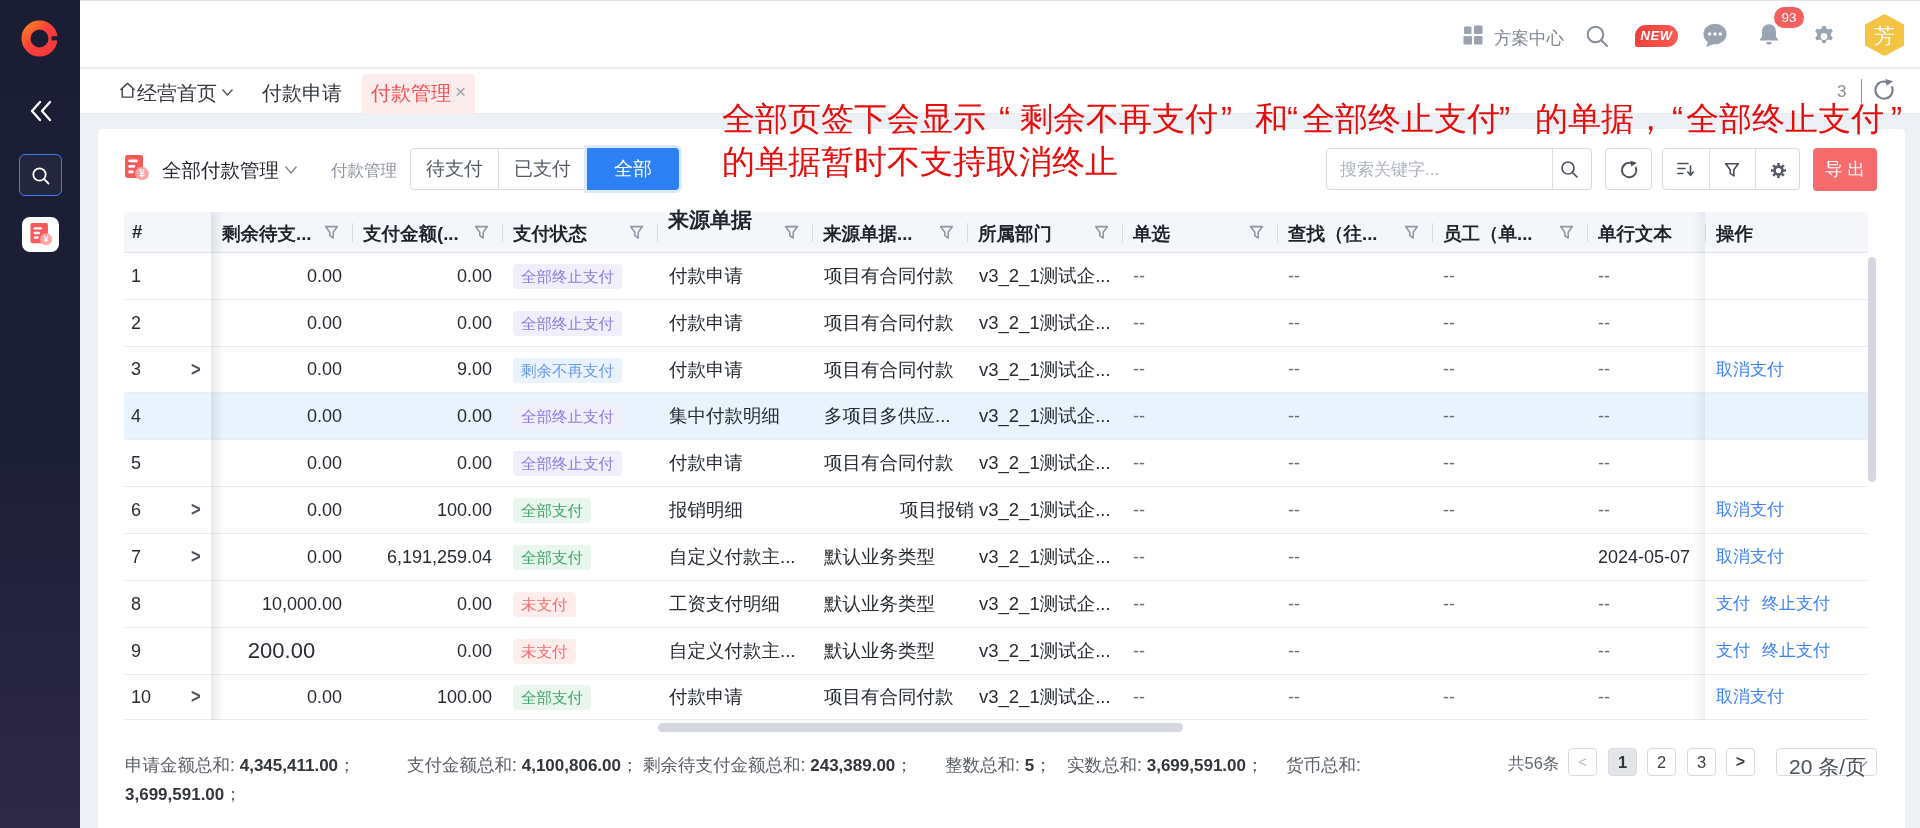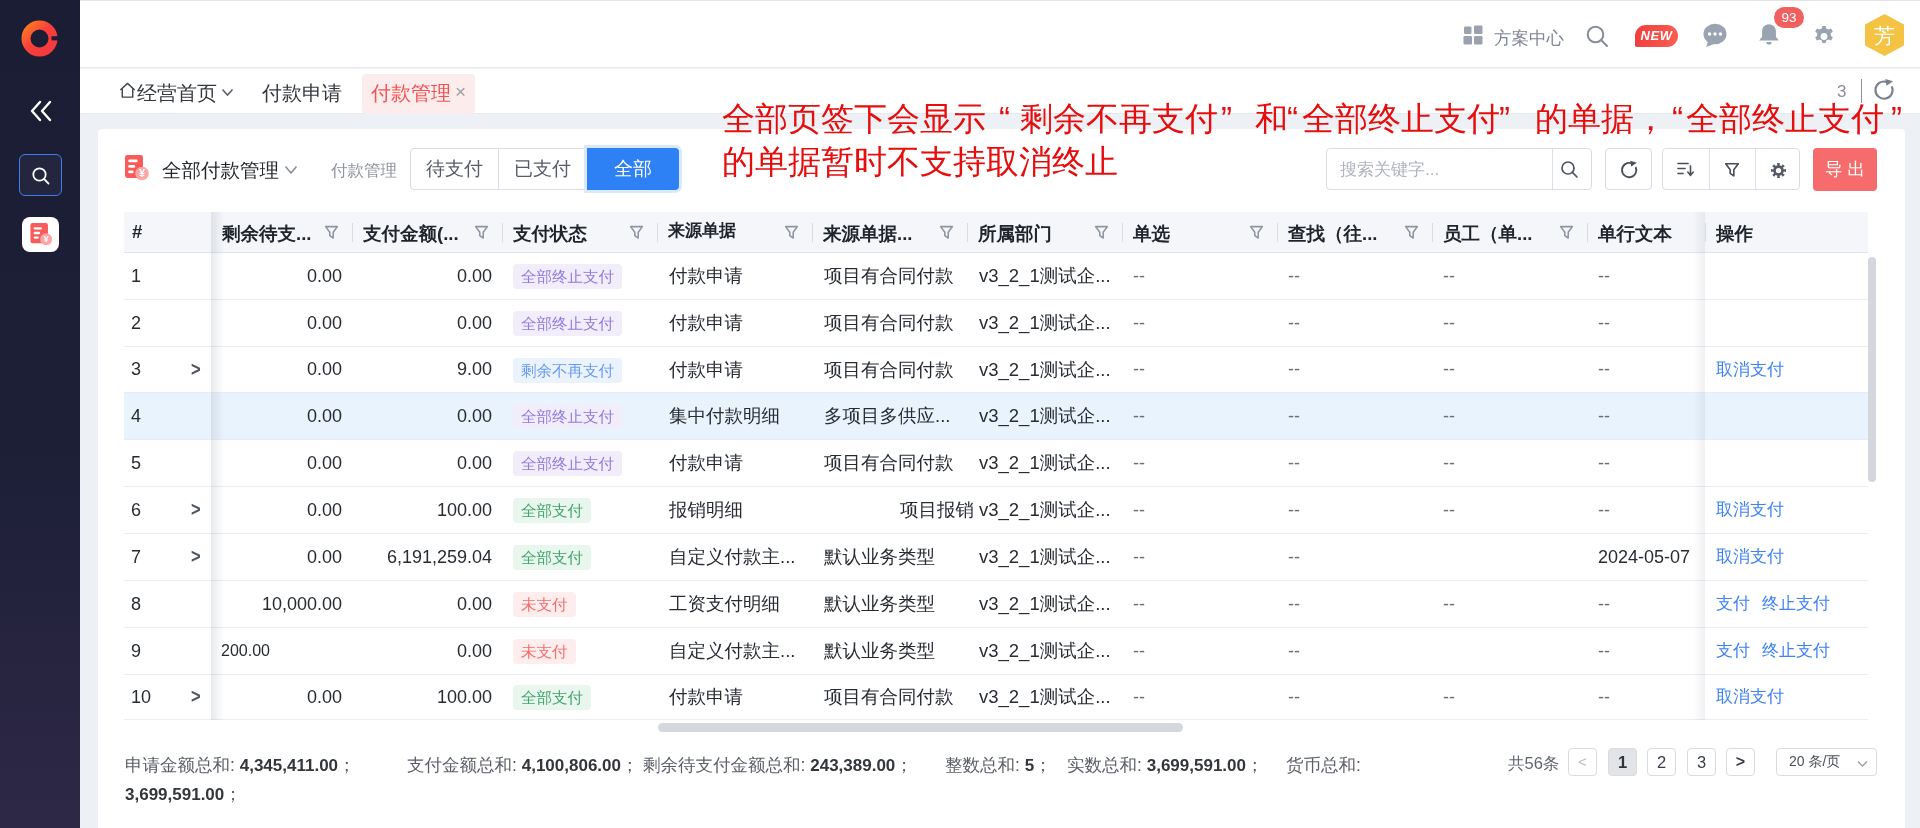--- a/index.html
+++ b/index.html
@@ -172,21 +172,21 @@
 <div class="abs" style="left:363px;top:221px;font-size:18.5px;font-weight:bold;color:#20252c;z-index:3;white-space:nowrap;max-width:138px;overflow:hidden">支付金额(...</div>
 <svg class="abs" style="left:474px;top:225px;z-index:4" width="15" height="15" viewBox="0 0 14 14">
     <path d="M1.5 1.5 H12.5 L8.6 6.8 V12.2 L5.4 10 V6.8 Z" fill="#f4f6fa" stroke="#8f95a1" stroke-width="1.45" stroke-linejoin="round"></path>
   </svg>
 <div class="abs" style="left:352px;top:223px;width:1px;height:19px;background:#d8dce3"></div>
 <div class="abs" style="left:513px;top:221px;font-size:18.5px;font-weight:bold;color:#20252c;z-index:3;white-space:nowrap;max-width:143px;overflow:hidden">支付状态</div>
 <svg class="abs" style="left:629px;top:225px;z-index:4" width="15" height="15" viewBox="0 0 14 14">
     <path d="M1.5 1.5 H12.5 L8.6 6.8 V12.2 L5.4 10 V6.8 Z" fill="#f4f6fa" stroke="#8f95a1" stroke-width="1.45" stroke-linejoin="round"></path>
   </svg>
 <div class="abs" style="left:502px;top:223px;width:1px;height:19px;background:#d8dce3"></div>
-<div class="abs" style="left:668px;top:219px;font-size:17px;font-weight:bold;color:#20252c;z-index:3;white-space:nowrap;max-width:143px;overflow:hidden">来源单据</div>
+<div class="abs" style="left:668px;top:206px;font-size:21px;font-weight:bold;color:#20252c;z-index:3;white-space:nowrap;max-width:143px;overflow:hidden">来源单据</div>
 <svg class="abs" style="left:784px;top:225px;z-index:4" width="15" height="15" viewBox="0 0 14 14">
     <path d="M1.5 1.5 H12.5 L8.6 6.8 V12.2 L5.4 10 V6.8 Z" fill="#f4f6fa" stroke="#8f95a1" stroke-width="1.45" stroke-linejoin="round"></path>
   </svg>
 <div class="abs" style="left:657px;top:223px;width:1px;height:19px;background:#d8dce3"></div>
 <div class="abs" style="left:823px;top:221px;font-size:18.5px;font-weight:bold;color:#20252c;z-index:3;white-space:nowrap;max-width:143px;overflow:hidden">来源单据...</div>
 <svg class="abs" style="left:939px;top:225px;z-index:4" width="15" height="15" viewBox="0 0 14 14">
     <path d="M1.5 1.5 H12.5 L8.6 6.8 V12.2 L5.4 10 V6.8 Z" fill="#f4f6fa" stroke="#8f95a1" stroke-width="1.45" stroke-linejoin="round"></path>
   </svg>
 <div class="abs" style="left:812px;top:223px;width:1px;height:19px;background:#d8dce3"></div>
 <div class="abs" style="left:978px;top:221px;font-size:18.5px;font-weight:bold;color:#20252c;z-index:3;white-space:nowrap;max-width:143px;overflow:hidden">所属部门</div>
@@ -319,21 +319,21 @@
 <div class="abs" style="left:855px;top:0;width:145px;height:46px;line-height:46px;text-align:left;font-size:18.5px;color:#272c33;font-weight:normal;white-space:nowrap;overflow:hidden">v3_2_1测试企...</div>
 <div class="abs" style="left:1009px;top:0;width:140px;height:46px;line-height:46px;text-align:left;font-size:18px;color:#6b7078;font-weight:normal;white-space:nowrap;">--</div>
 <div class="abs" style="left:1164px;top:0;width:140px;height:46px;line-height:46px;text-align:left;font-size:18px;color:#6b7078;font-weight:normal;white-space:nowrap;">--</div>
 <div class="abs" style="left:1319px;top:0;width:140px;height:46px;line-height:46px;text-align:left;font-size:18px;color:#6b7078;font-weight:normal;white-space:nowrap;">--</div>
 <div class="abs" style="left:1474px;top:0;width:104px;height:46px;line-height:46px;text-align:left;font-size:18px;color:#6b7078;font-weight:normal;white-space:nowrap;">--</div>
 <div class="abs" style="left:1592px;top:0;height:46px;line-height:46px;font-size:17px;color:#3f82f8">支付</div>
 <div class="abs" style="left:1638px;top:0;height:46px;line-height:46px;font-size:17px;color:#3f82f8">终止支付</div>
 </div>
 <div class="abs" style="left:124px;top:628px;width:1744px;height:47px;background:#fff;border-bottom:1px solid #e9edf2">
 <div class="abs" style="left:7px;top:0;width:40px;height:46px;line-height:46px;text-align:left;font-size:18px;color:#272c33;font-weight:normal;white-space:nowrap;">9</div>
-<div class="abs" style="left:97px;top:0;width:121px;height:46px;line-height:46px;text-align:left;font-size:16px;color:#272c33;font-weight:normal;white-space:nowrap;">200.00</div>
+<div class="abs" style="left:97px;top:0;width:121px;height:46px;line-height:46px;text-align:center;font-size:22px;color:#272c33;font-weight:normal;white-space:nowrap;">200.00</div>
 <div class="abs" style="left:238px;top:0;width:130px;height:46px;line-height:46px;text-align:right;font-size:18px;color:#272c33;font-weight:normal;white-space:nowrap;">0.00</div>
 <div class="abs" style="left:389px;top:11px;height:25px;line-height:25px;padding:0 8px;background:#fdeded;color:#f56c6c;font-size:15.5px;border-radius:4px">未支付</div>
 <div class="abs" style="left:545px;top:0;width:150px;height:46px;line-height:46px;text-align:left;font-size:18.5px;color:#272c33;font-weight:normal;white-space:nowrap;">自定义付款主...</div>
 <div class="abs" style="left:700px;top:0;width:150px;height:46px;line-height:46px;text-align:left;font-size:18.5px;color:#272c33;font-weight:normal;white-space:nowrap;">默认业务类型</div>
 <div class="abs" style="left:855px;top:0;width:145px;height:46px;line-height:46px;text-align:left;font-size:18.5px;color:#272c33;font-weight:normal;white-space:nowrap;overflow:hidden">v3_2_1测试企...</div>
 <div class="abs" style="left:1009px;top:0;width:140px;height:46px;line-height:46px;text-align:left;font-size:18px;color:#6b7078;font-weight:normal;white-space:nowrap;">--</div>
 <div class="abs" style="left:1164px;top:0;width:140px;height:46px;line-height:46px;text-align:left;font-size:18px;color:#6b7078;font-weight:normal;white-space:nowrap;">--</div>
 <div class="abs" style="left:1474px;top:0;width:104px;height:46px;line-height:46px;text-align:left;font-size:18px;color:#6b7078;font-weight:normal;white-space:nowrap;">--</div>
 <div class="abs" style="left:1592px;top:0;height:46px;line-height:46px;font-size:17px;color:#3f82f8">支付</div>
 <div class="abs" style="left:1638px;top:0;height:46px;line-height:46px;font-size:17px;color:#3f82f8">终止支付</div>
@@ -365,16 +365,16 @@
 <div class="abs" style="left:1286px;top:753px;font-size:17.5px;color:#5a5e66;white-space:nowrap">货币总和:</div>
 <div class="abs" style="left:125px;top:782px;font-size:17.5px;color:#5a5e66"><b style="color:#33363b;font-size:17px">3,699,591.00</b>；</div>
 
 <div class="abs" style="left:1508px;top:753px;font-size:16.5px;color:#5f6670">共56条</div>
 <div class="abs" style="left:1568px;top:748px;width:29px;height:28px;border:1px solid #d8dbe0;border-radius:4px;background:#fff;text-align:center;line-height:26px;font-size:15px;color:#b6bac2">&lt;</div>
 <div class="abs" style="left:1608px;top:748px;width:29px;height:28px;background:#e2e4e8;border:1px solid #d8dbe0;border-radius:4px;text-align:center;line-height:26px;font-size:16.5px;font-weight:bold;color:#2f343c">1</div>
 <div class="abs" style="left:1647px;top:748px;width:29px;height:28px;border:1px solid #d8dbe0;border-radius:4px;background:#fff;text-align:center;line-height:26px;font-size:16.5px;color:#3a3f47">2</div>
 <div class="abs" style="left:1687px;top:748px;width:29px;height:28px;border:1px solid #d8dbe0;border-radius:4px;background:#fff;text-align:center;line-height:26px;font-size:16.5px;color:#3a3f47">3</div>
 <div class="abs" style="left:1726px;top:748px;width:29px;height:28px;border:1px solid #d8dbe0;border-radius:4px;background:#fff;text-align:center;line-height:26px;font-size:16px;font-weight:bold;color:#3a3f47">&gt;</div>
 <div class="abs" style="left:1776px;top:748px;width:101px;height:28px;border:1px solid #d8dbe0;border-radius:4px;background:#fff">
-  <div class="abs" style="left:12px;top:3.5px;font-size:14px;color:#4a4f58">20 条/页</div>
+  <div class="abs" style="left:12px;top:3.5px;font-size:21px;color:#4a4f58">20 条/页</div>
   <svg class="abs" style="left:80px;top:11px" width="11" height="8" viewBox="0 0 11 8" fill="none" stroke="#9aa0a8" stroke-width="1.4">
       <path d="M1 1.5 L5.5 6 L10 1.5"></path>
     </svg>
 </div>
 </body></html>

